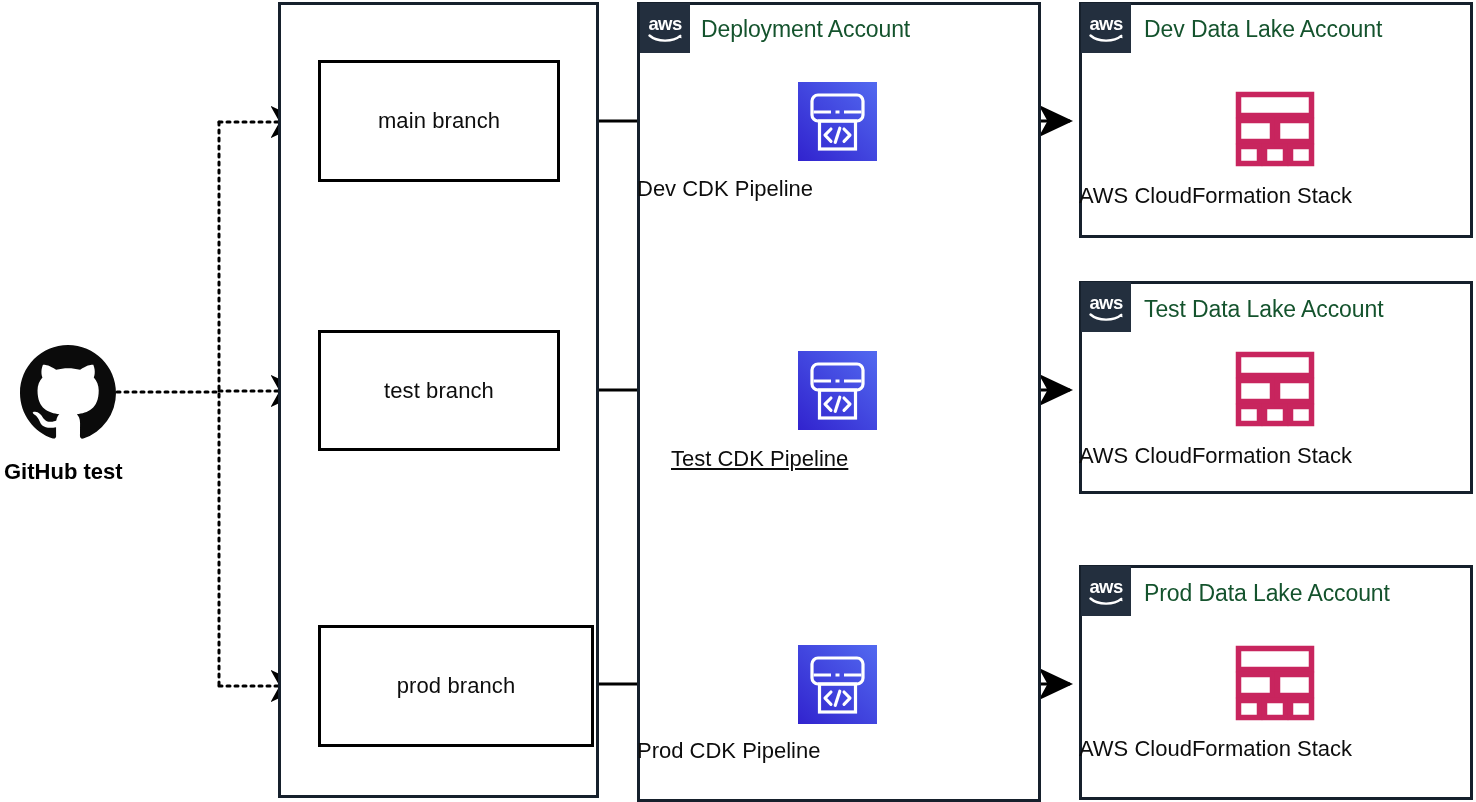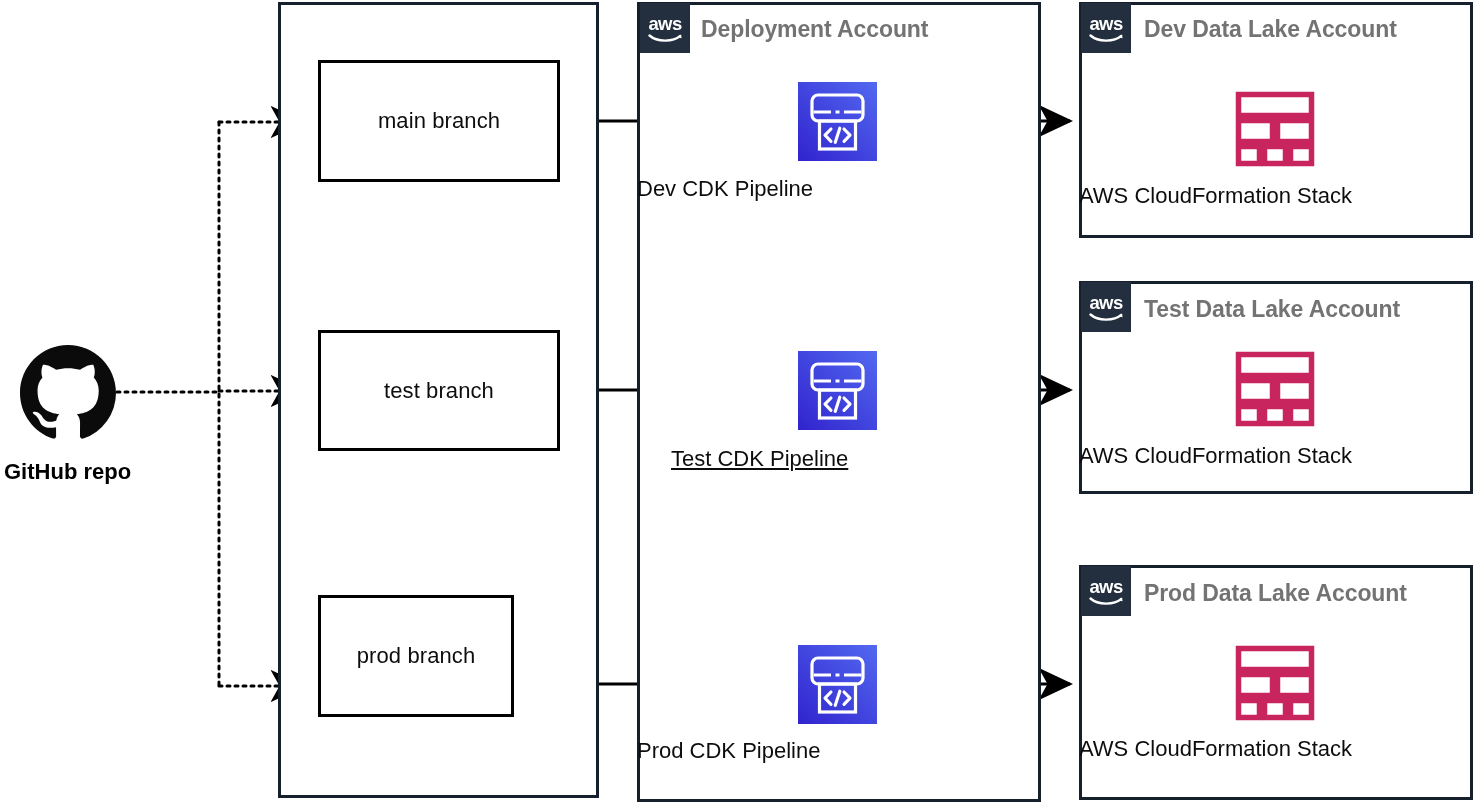--- a/index.html
+++ b/index.html
@@ -51,22 +51,22 @@
     width: 50px;
     height: 50px;
     background: #232f3e;
     box-sizing: border-box;
   }
   .aws-badge svg { display: block; width: 50px; height: 50px; }
 
   .account-title {
     position: absolute;
     font-size: 23px;
-    font-weight: bold;
-    color: #737373;
+    font-weight: normal;
+    color: #14532d;
     white-space: nowrap;
     letter-spacing: -0.1px;
   }
 
   
   .cdk-icon {
     position: absolute;
     width: 79px;
     height: 79px;
   }
@@ -150,33 +150,33 @@
   <div class="github-logo" style="left:20px; top:345px;">
     <svg viewBox="0 0 16 16" aria-hidden="true">
       <path fill="#0b0b0b" d="M8 0C3.58 0 0 3.58 0 8c0 3.54 2.29 6.53 5.47 7.59.4.07.55-.17.55-.38
         0-.19-.01-.82-.01-1.49-2.01.37-2.53-.49-2.69-.94-.09-.23-.48-.94-.82-1.13-.28-.15-.68-.52-.01-.53
         .63-.01 1.08.58 1.23.82.72 1.21 1.87.87 2.33.66.07-.52.28-.87.51-1.07-1.78-.2-3.64-.89-3.64-3.95
         0-.87.31-1.59.82-2.15-.08-.2-.36-1.02.08-2.12 0 0 .67-.21 2.2.82.64-.18 1.32-.27 2-.27s1.36.09 2 .27
         c1.53-1.04 2.2-.82 2.2-.82.44 1.1.16 1.92.08 2.12.51.56.82 1.27.82 2.15 0 3.07-1.87 3.75-3.65 3.95
         .29.25.54.73.54 1.48 0 1.07-.01 1.93-.01 2.2 0 .21.15.46.55.38A8.012 8.012 0 0 0 16 8c0-4.42-3.58-8-8-8Z"></path>
     </svg>
   </div>
-  <div class="github-label" style="left:4px; top:459px;">GitHub repo</div>
+  <div class="github-label" style="left:4px; top:459px;">GitHub test</div>
 
   <div class="container-box" style="left:278px; top:2px; width:321px; height:796px;"></div>
 
   <div class="branch-box" style="left:318px; top:60px; width:242px; height:122px;">
     <span class="branch-label">main branch</span>
   </div>
 
   <div class="branch-box" style="left:318px; top:330px; width:242px; height:121px;">
     <span class="branch-label">test branch</span>
   </div>
 
-  <div class="branch-box" style="left:318px; top:595px; width:196px; height:122px;">
+  <div class="branch-box" style="left:318px; top:625px; width:276px; height:122px;">
     <span class="branch-label">prod branch</span>
   </div>
 
   <div class="container-box" style="left:637px; top:2px; width:404px; height:800px;"></div>
 
   <div class="aws-badge" style="left:640px; top:3px;">
     <svg viewBox="0 0 50 50">
       <rect x="0" y="0" width="50" height="50" fill="#232f3e"></rect>
       <text x="25" y="27" text-anchor="middle" fill="#ffffff" font-family="Liberation Sans, sans-serif" font-size="18.5" font-weight="600" letter-spacing="-0.6">aws</text>
       <path d="M9.5 32.5 C17 39.2, 33 39.2, 40.2 32.9" stroke="#ffffff" stroke-width="2.4" fill="none" stroke-linecap="round"></path>

